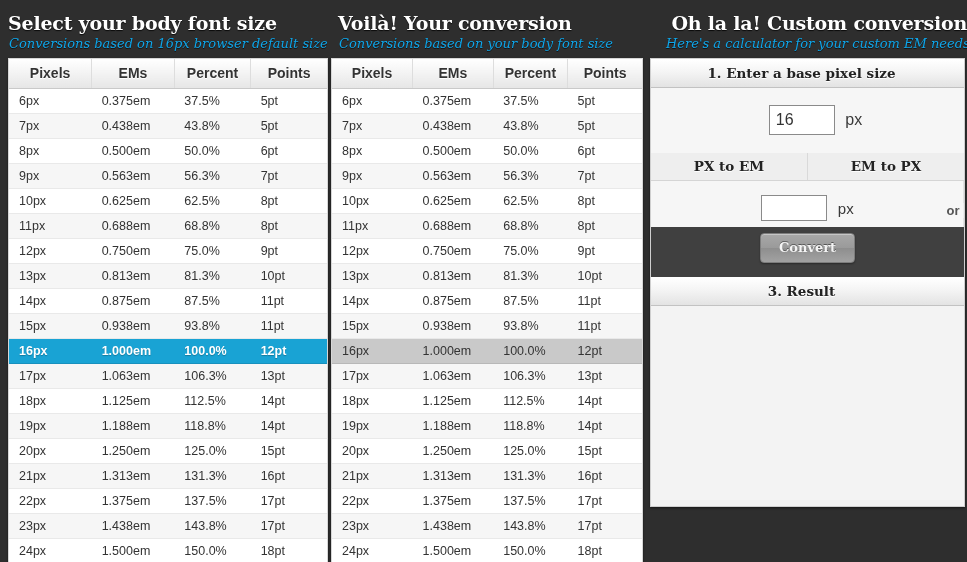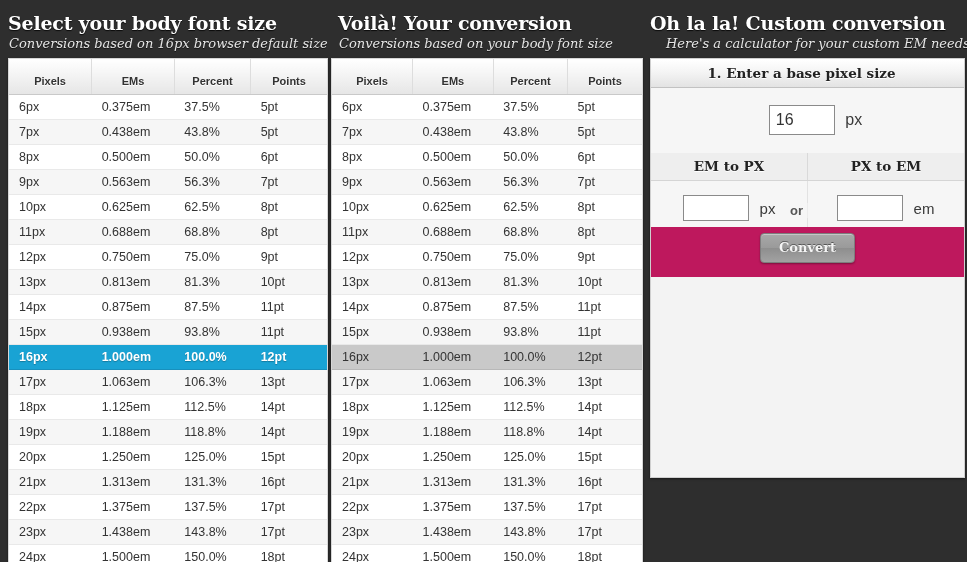--- a/index.html
+++ b/index.html
@@ -23,39 +23,39 @@
   .col {
     position: absolute;
     top: 6px;
   }
   .col-a { left: 0;   width: 330px; }
   .col-b { left: 330px; width: 320px; }
   .col-c { left: 650px; width: 317px; }
 
   
   .head-wrap { padding: 2px 0 0 0; }
-  .head-wrap.center { text-align: left; }
+  .head-wrap.center { text-align: right; }
   h1.title {
     font-family: "DejaVu Serif", "Liberation Serif", serif;
     font-weight: bold;
     font-size: 19px;
     line-height: 22px;
     color: #ffffff;
     margin: 4px 0 0 8px;
     letter-spacing: -0.2px;
     text-shadow: 0 1px 1px rgba(0,0,0,0.8);
     white-space: nowrap;
   }
   .col-c h1.title { margin-left: 0; }
   .subtitle {
     font-family: "DejaVu Serif", "Liberation Serif", serif;
     font-style: italic;
     font-size: 13px;
     line-height: 15px;
-    color: #e5e5e5;
+    color: #0ea5e9;
     margin: 2px 0 0 9px;
     text-shadow: 0 1px 0 rgba(0,0,0,0.6);
     white-space: nowrap;
   }
   .col-c .subtitle { margin-left: 16px; }
 
   
   .tbl-shell {
     position: absolute;
     top: 58px;
@@ -69,24 +69,24 @@
     width: 100%;
     border-collapse: collapse;
     font-size: 12.5px;
     color: #333;
   }
   table.conv thead th {
     background: linear-gradient(to bottom, #ffffff 0%, #f4f4f4 45%, #e6e6e6 100%);
     border-bottom: 1px solid #c9c9c9;
     border-right: 1px solid #dddddd;
     color: #333333;
-    font-size: 11px;
+    font-size: 14px;
     font-weight: bold;
     text-align: center;
-    padding: 16px 0 7px 0;
+    padding: 6px 0 7px 0;
     text-shadow: 0 1px 0 #ffffff;
   }
   table.conv thead th:last-child { border-right: none; }
   table.conv tbody td {
     padding: 5px 0 5px 10px;
     border-bottom: 1px solid #e9e9e9;
     text-align: left;
     height: 14px;
   }
   table.conv tbody tr:nth-child(even) { background: #f6f6f6; }
@@ -212,21 +212,21 @@
     position: absolute;
     left: 50%;
     transform: translateX(-50%);
     font-size: 13px;
     color: #555555;
     background: #f6f6f6;
     padding: 0 4px;
     z-index: 2;
   }
   .btn-row {
-    background: #be185d;
+    background: #404040;
     text-align: center;
     padding: 6px 0 14px 0;
   }
   .btn-convert {
     display: inline-block;
     min-width: 82px;
     padding: 6px 18px 7px 18px;
     font-family: "DejaVu Serif", "Liberation Serif", serif;
     font-weight: bold;
     font-size: 13px;
@@ -543,37 +543,34 @@
 
     <div class="calc-bar">1. Enter a base pixel size</div>
 
     <div class="calc-body step1">
       <input class="txt-in" type="text" value="16" style="">
       <span class="unit">px</span>
     </div>
 
 
     <div class="pair-head">
+      <div>PX to EM</div>
       <div>EM to PX</div>
-      <div>PX to EM</div>
     </div>
 
     <div class="conv-row">
       <div class="conv-cell">
         <input class="txt-in small" type="text" value="" style="">
         <span class="unit sm">px</span>
         <span class="or-label" style="right:-10px; left:auto; top:8px;font-weight:bold;">or</span>
       </div>
-      <div class="conv-cell">
-        <input class="txt-in small" type="text" value="" style="">
-        <span class="unit sm">em</span>
-      </div>
     </div>
 
     <div class="btn-row">
       <button class="btn-convert">Convert</button>
     </div>
 
+    <div class="calc-bar">3. Result</div>
 
     <div class="result-area"></div>
   </div>
 
 </div>
 
 </body></html>

